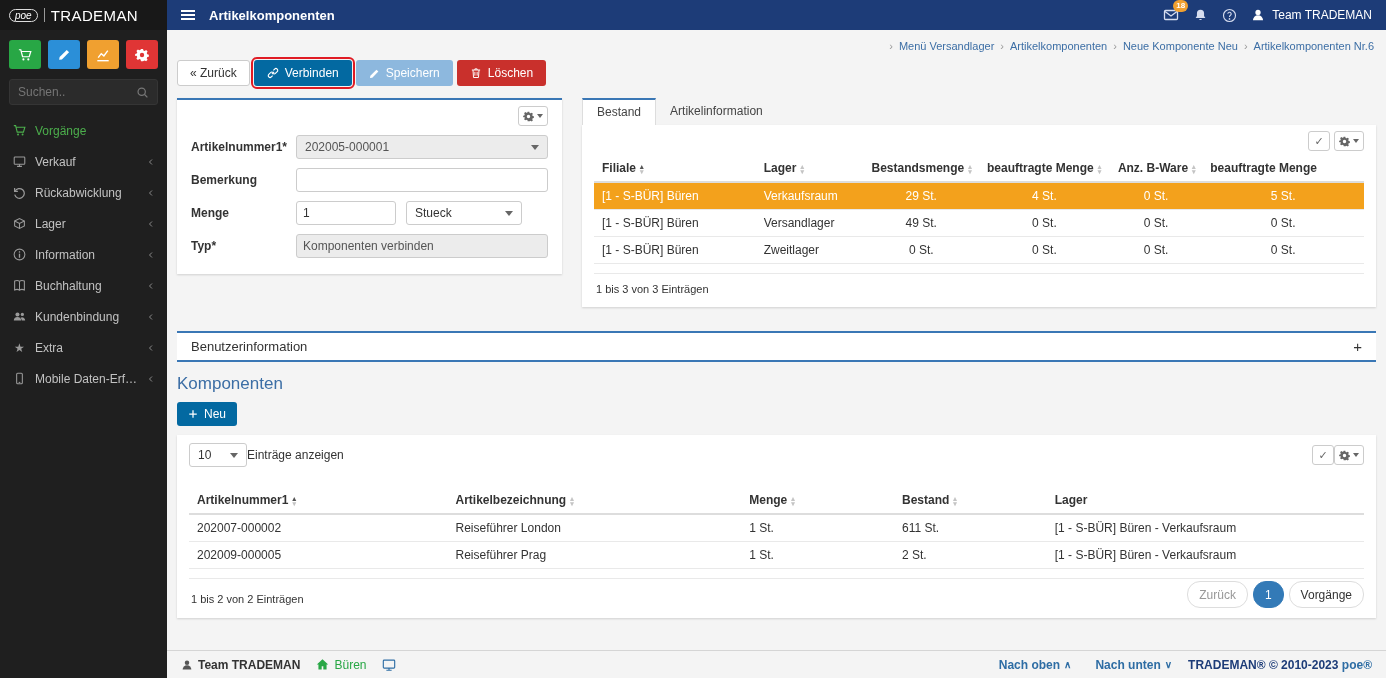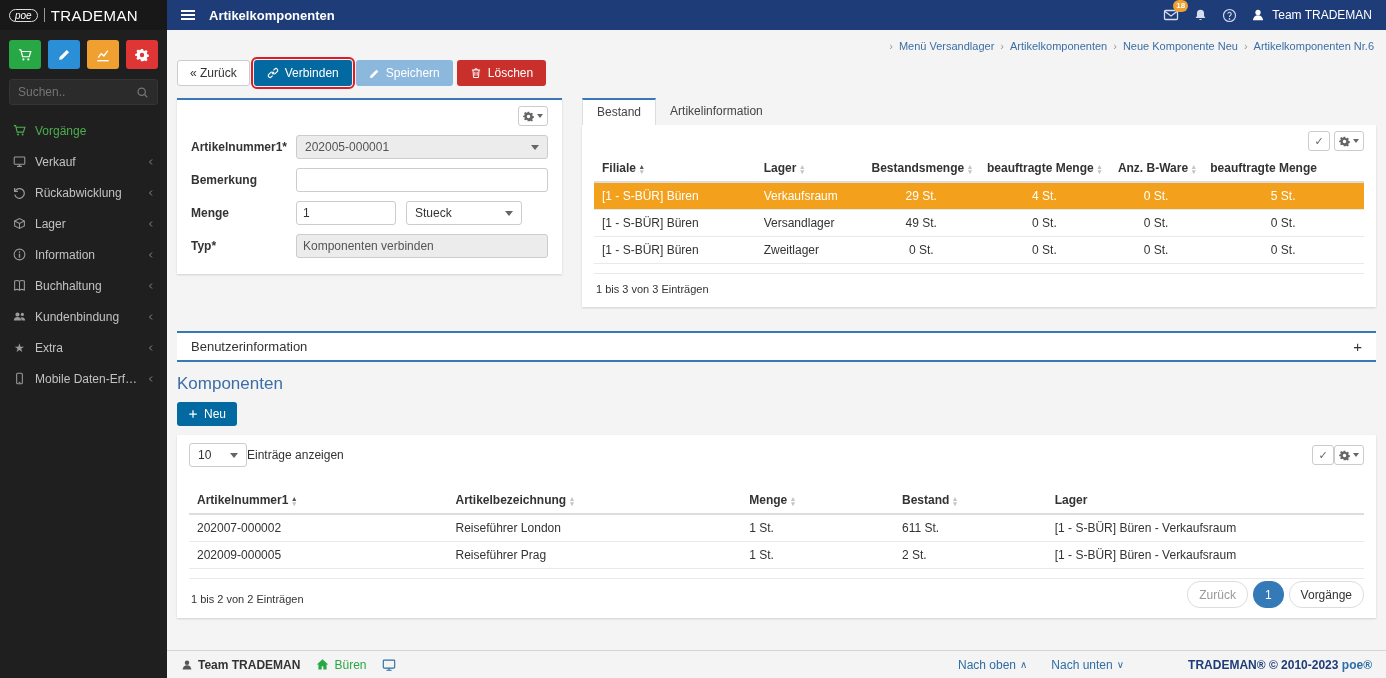--- a/index.html
+++ b/index.html
@@ -99,24 +99,24 @@
   .pgbtn.active{background:#337ab7;border-color:#337ab7;color:#fff;min-width:27px;justify-content:center}
 
   
   .footer{height:28px;border-top:1px solid #d5d5d5;background:#f4f4f4;display:flex;align-items:center;padding:0 14px;gap:16px;flex-shrink:0}
   .fgroup{display:flex;align-items:center;gap:5px;cursor:pointer}
   .fuser{font-weight:bold;color:#333}
   .fhome{color:#28a745;display:flex}
   .floc{color:#28a745}
   .fmon{color:#2e6da4;display:flex}
   .fspacer{flex:1}
-  .fnav{display:flex;gap:24px;font-weight:normal;color:#2e6da4}
+  .fnav{display:flex;gap:24px;font-weight:bold;color:#2e6da4}
   .fnav .lnk{display:flex;align-items:center;gap:4px;cursor:pointer}
   .fnav .ar{font-size:10px}
-  .fcopy{font-weight:bold;color:#1d3c78;margin-left:48px;white-space:nowrap}
+  .fcopy{font-weight:bold;color:#1d3c78;white-space:nowrap}
   .fcopy .poebrand{color:#2e6da4}
   svg{display:block}
 </style>
 </head>
 <body>
 
 <div class="app">
 
   <div class="sidebar">
     <div class="logo">

